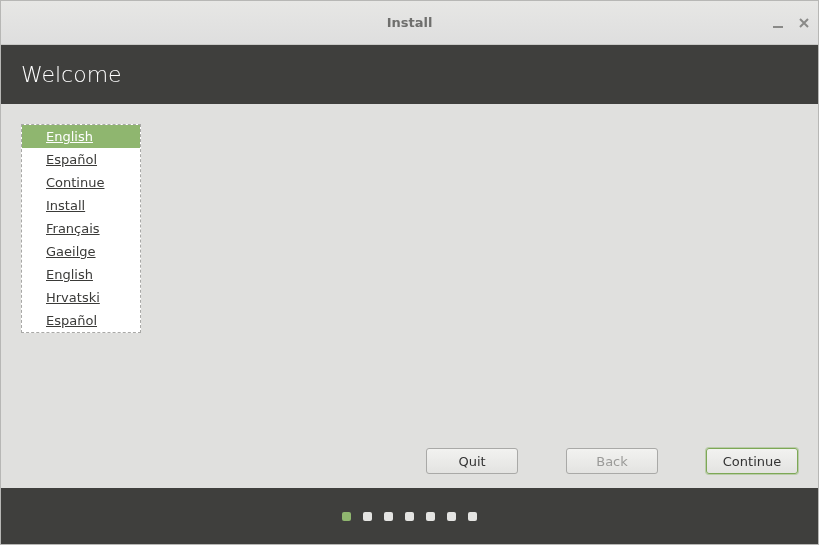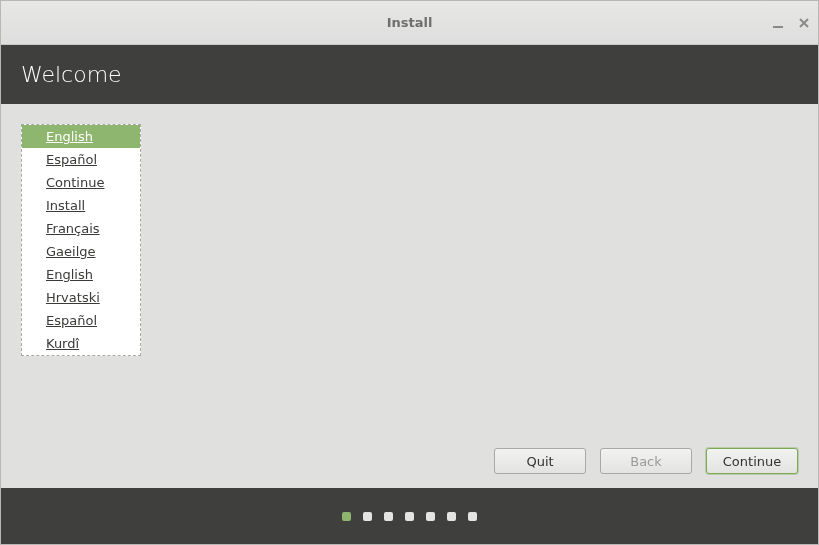--- a/index.html
+++ b/index.html
@@ -44,20 +44,21 @@
   .button-row {
     background: #e0e0de; padding: 10px 20px 14px 20px;
     display: flex; justify-content: flex-end; gap: 14px;
   }
   .btn {
     min-width: 92px; height: 26px; font-size: 13px;
     border: 1px solid #a9a9a7; border-radius: 3px;
     background: linear-gradient(#f2f2f0, #e3e3e1);
     color: #333; display: flex; align-items: center; justify-content: center;
     cursor: default;
+    margin-left: 34px;
   }
   .btn.disabled { color: #9b9b99; }
   .btn.primary {
     border: 1px solid #7da856;
     box-shadow: 0 0 0 1px rgba(130,175,90,0.4);
   }
   .footer {
     height: 56px; background: #3f3f3d;
     display: flex; align-items: center; justify-content: center; gap: 12px;
   }
@@ -96,21 +97,20 @@
     <div class="lang-list" id="lang-list">
         <div class="lang-item selected">English</div>
         <div class="lang-item">Español</div>
         <div class="lang-item">Continue</div>
         <div class="lang-item">Install</div>
         <div class="lang-item">Français</div>
         <div class="lang-item">Gaeilge</div>
         <div class="lang-item">English</div>
         <div class="lang-item">Hrvatski</div>
         <div class="lang-item">Español</div>
-        <div class="lang-item">Kurdî</div>
       </div>
   </div>
 
   <div class="button-row">
     <div class="btn">Quit</div>
     <div class="btn disabled">Back</div>
     <div class="btn primary">Continue</div>
   </div>
 
   <div class="footer" id="footer">

